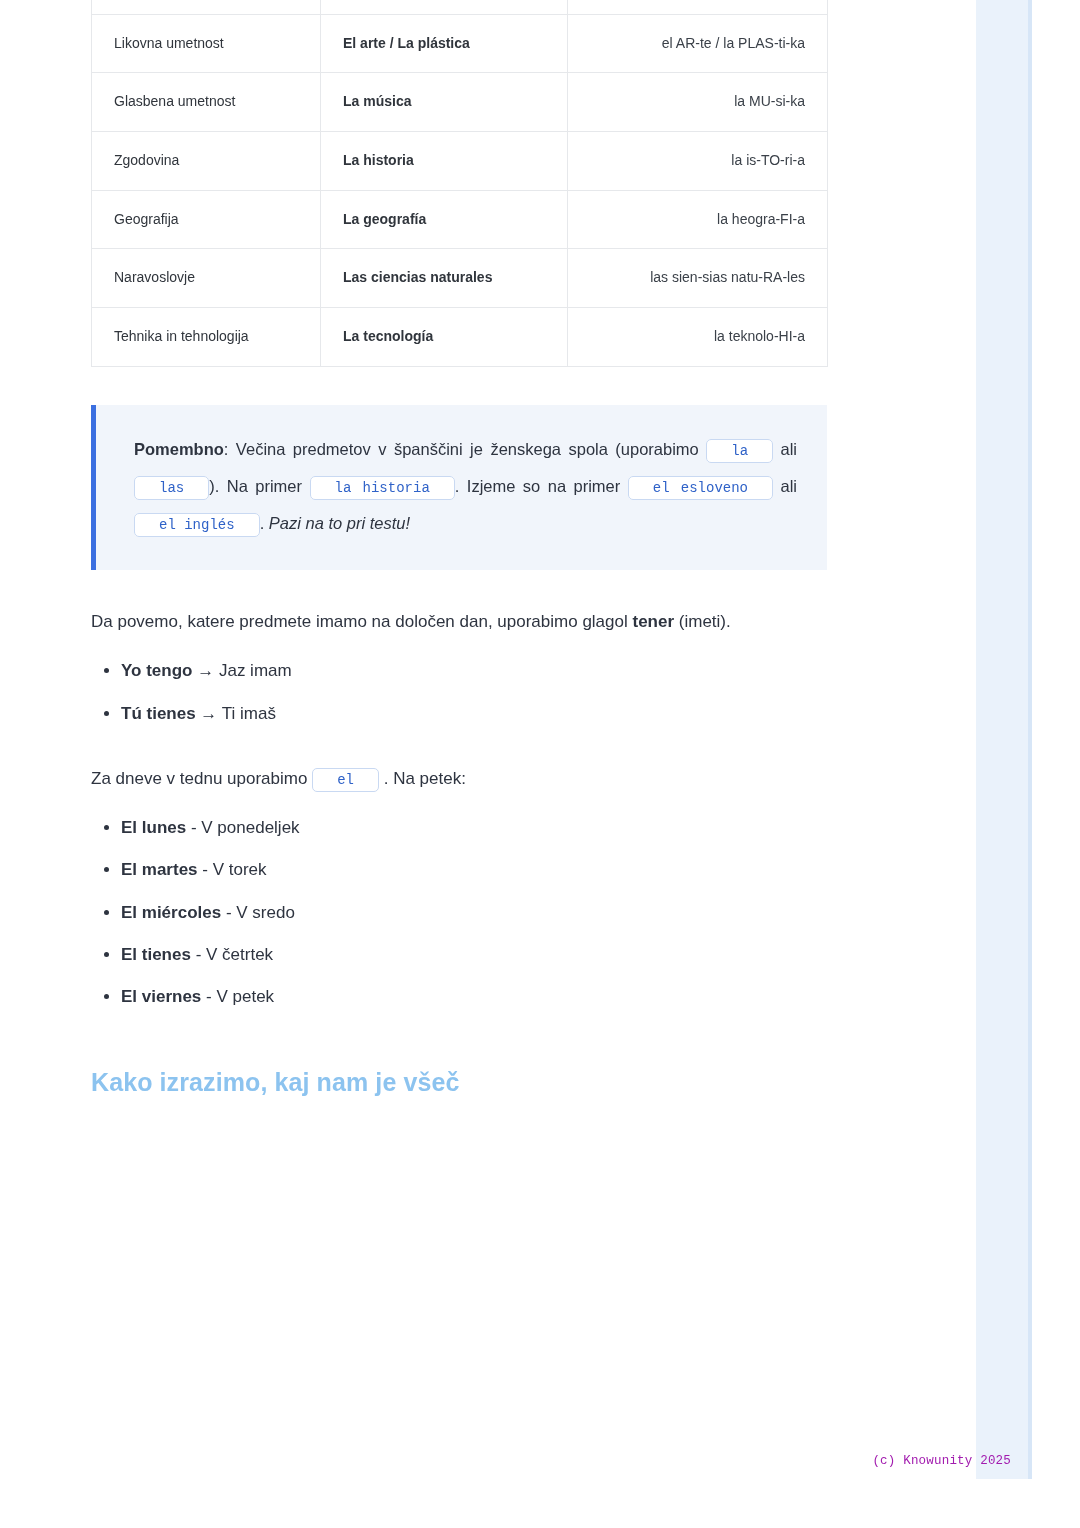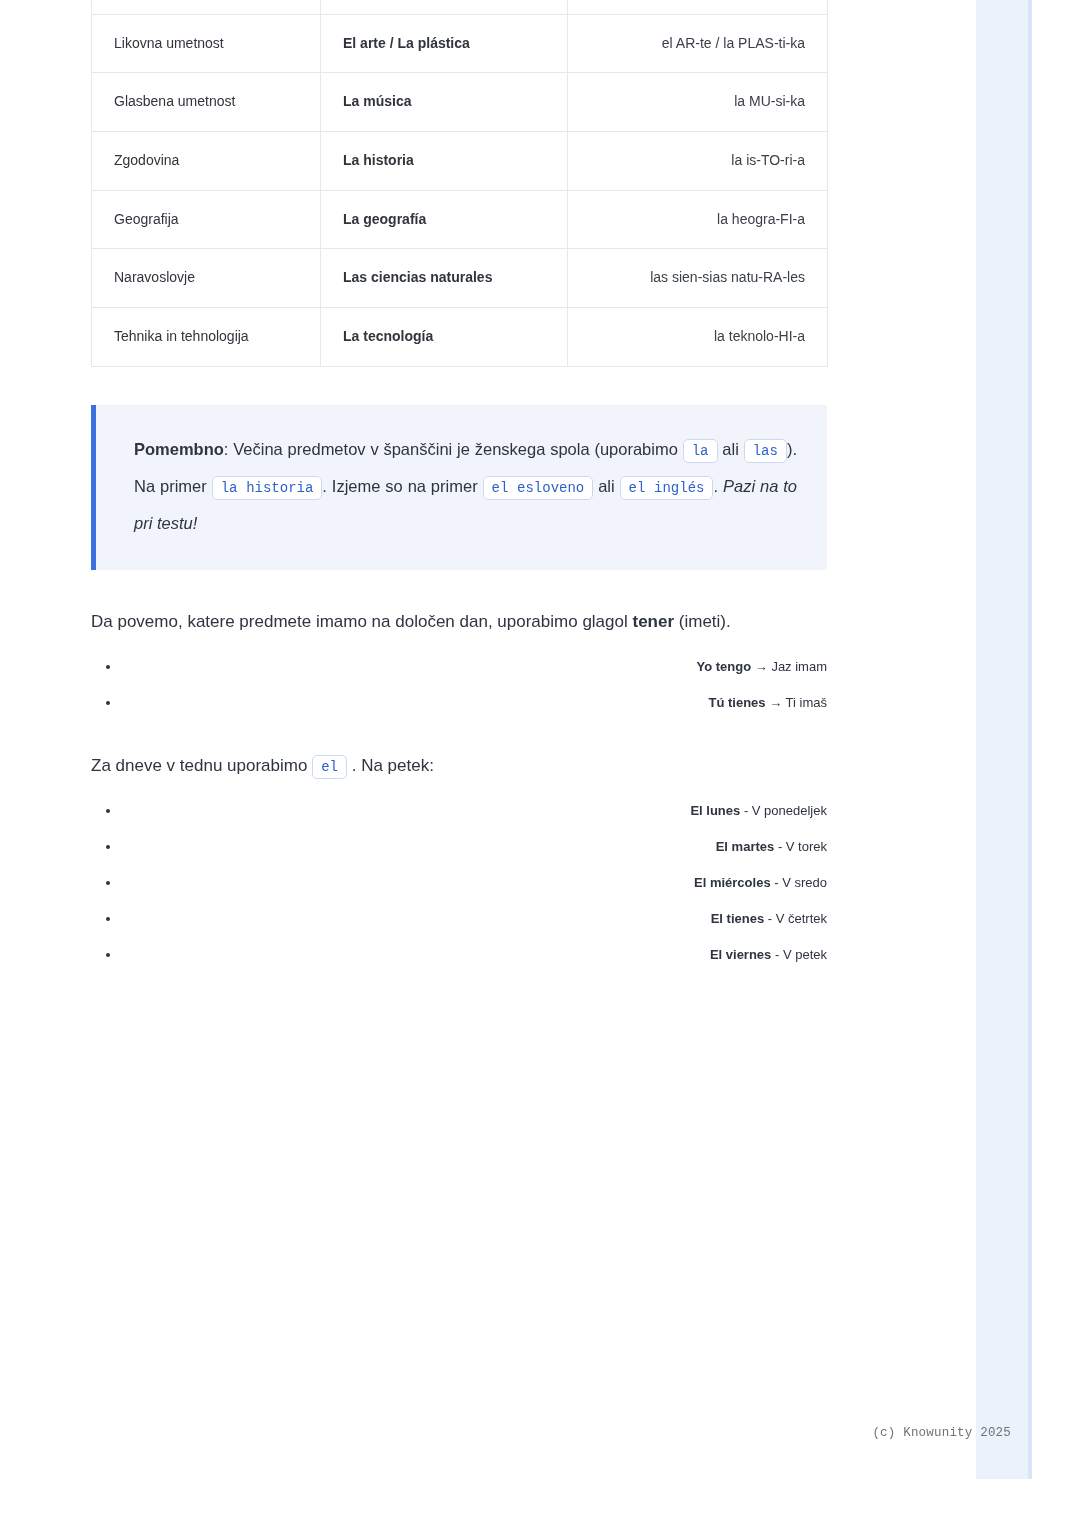--- a/index.html
+++ b/index.html
@@ -79,21 +79,21 @@
     color: #2e3440;
   }
   .callout b { font-weight: bold; }
   .callout i { font-style: italic; }
   code.chip {
     font-family: "Liberation Mono", monospace;
     font-size: 14px;
     background: #ffffff;
     border: 1px solid #c9d9f2;
     border-radius: 5px;
-    padding: 3px 8px;
+    padding: 3px 24px;
     color: #2f62c8;
     white-space: nowrap;
   }
 
   
   h2.sec {
     color: #8cc3ef;
     font-size: 25px;
     font-weight: bold;
     margin: 46px 0 0 0;
@@ -105,42 +105,41 @@
     line-height: 1.85;
     margin: 36px 0 0 0;
     color: #2e3440;
     max-width: 736px;
   }
   p.para b { font-weight: bold; }
 
   ul.bullets {
     margin: 20px 0 0 0;
     padding-left: 30px;
-    font-size: 13px;
+    font-size: 17px;
     line-height: 1.6;
-    text-align: right;
   }
   ul.bullets li {
     margin: 0 0 15px 0;
     color: #2e3440;
   }
   ul.bullets li b { font-weight: bold; }
   .arrow { color: #2e3440; }
 
   p.justify {
     text-align: justify;
   }
 
   .footer-note {
     position: absolute;
     right: 69px;
-    bottom: 88px;
+    bottom: 60px;
     font-family: "Liberation Mono", monospace;
     font-size: 12.5px;
-    color: #737373;
+    color: #a21caf;
     letter-spacing: 0.2px;
   }
 </style>
 </head>
 <body>
 
 <div class="page-band"></div>
 <div class="page-band-inner"></div>
 
 <div class="doc">
@@ -245,16 +244,17 @@
       <b>El tienes</b>
       <span>- V četrtek</span>
     </li>
     <li>
       <b>El viernes</b>
       <span>- V petek</span>
     </li>
   </ul>
 
 
+  <h2 class="sec" style="margin-top:58px">Kako izrazimo, kaj nam je všeč</h2>
 
 </div>
 
 <div class="footer-note">(c) Knowunity 2025</div>
 
 </body></html>

